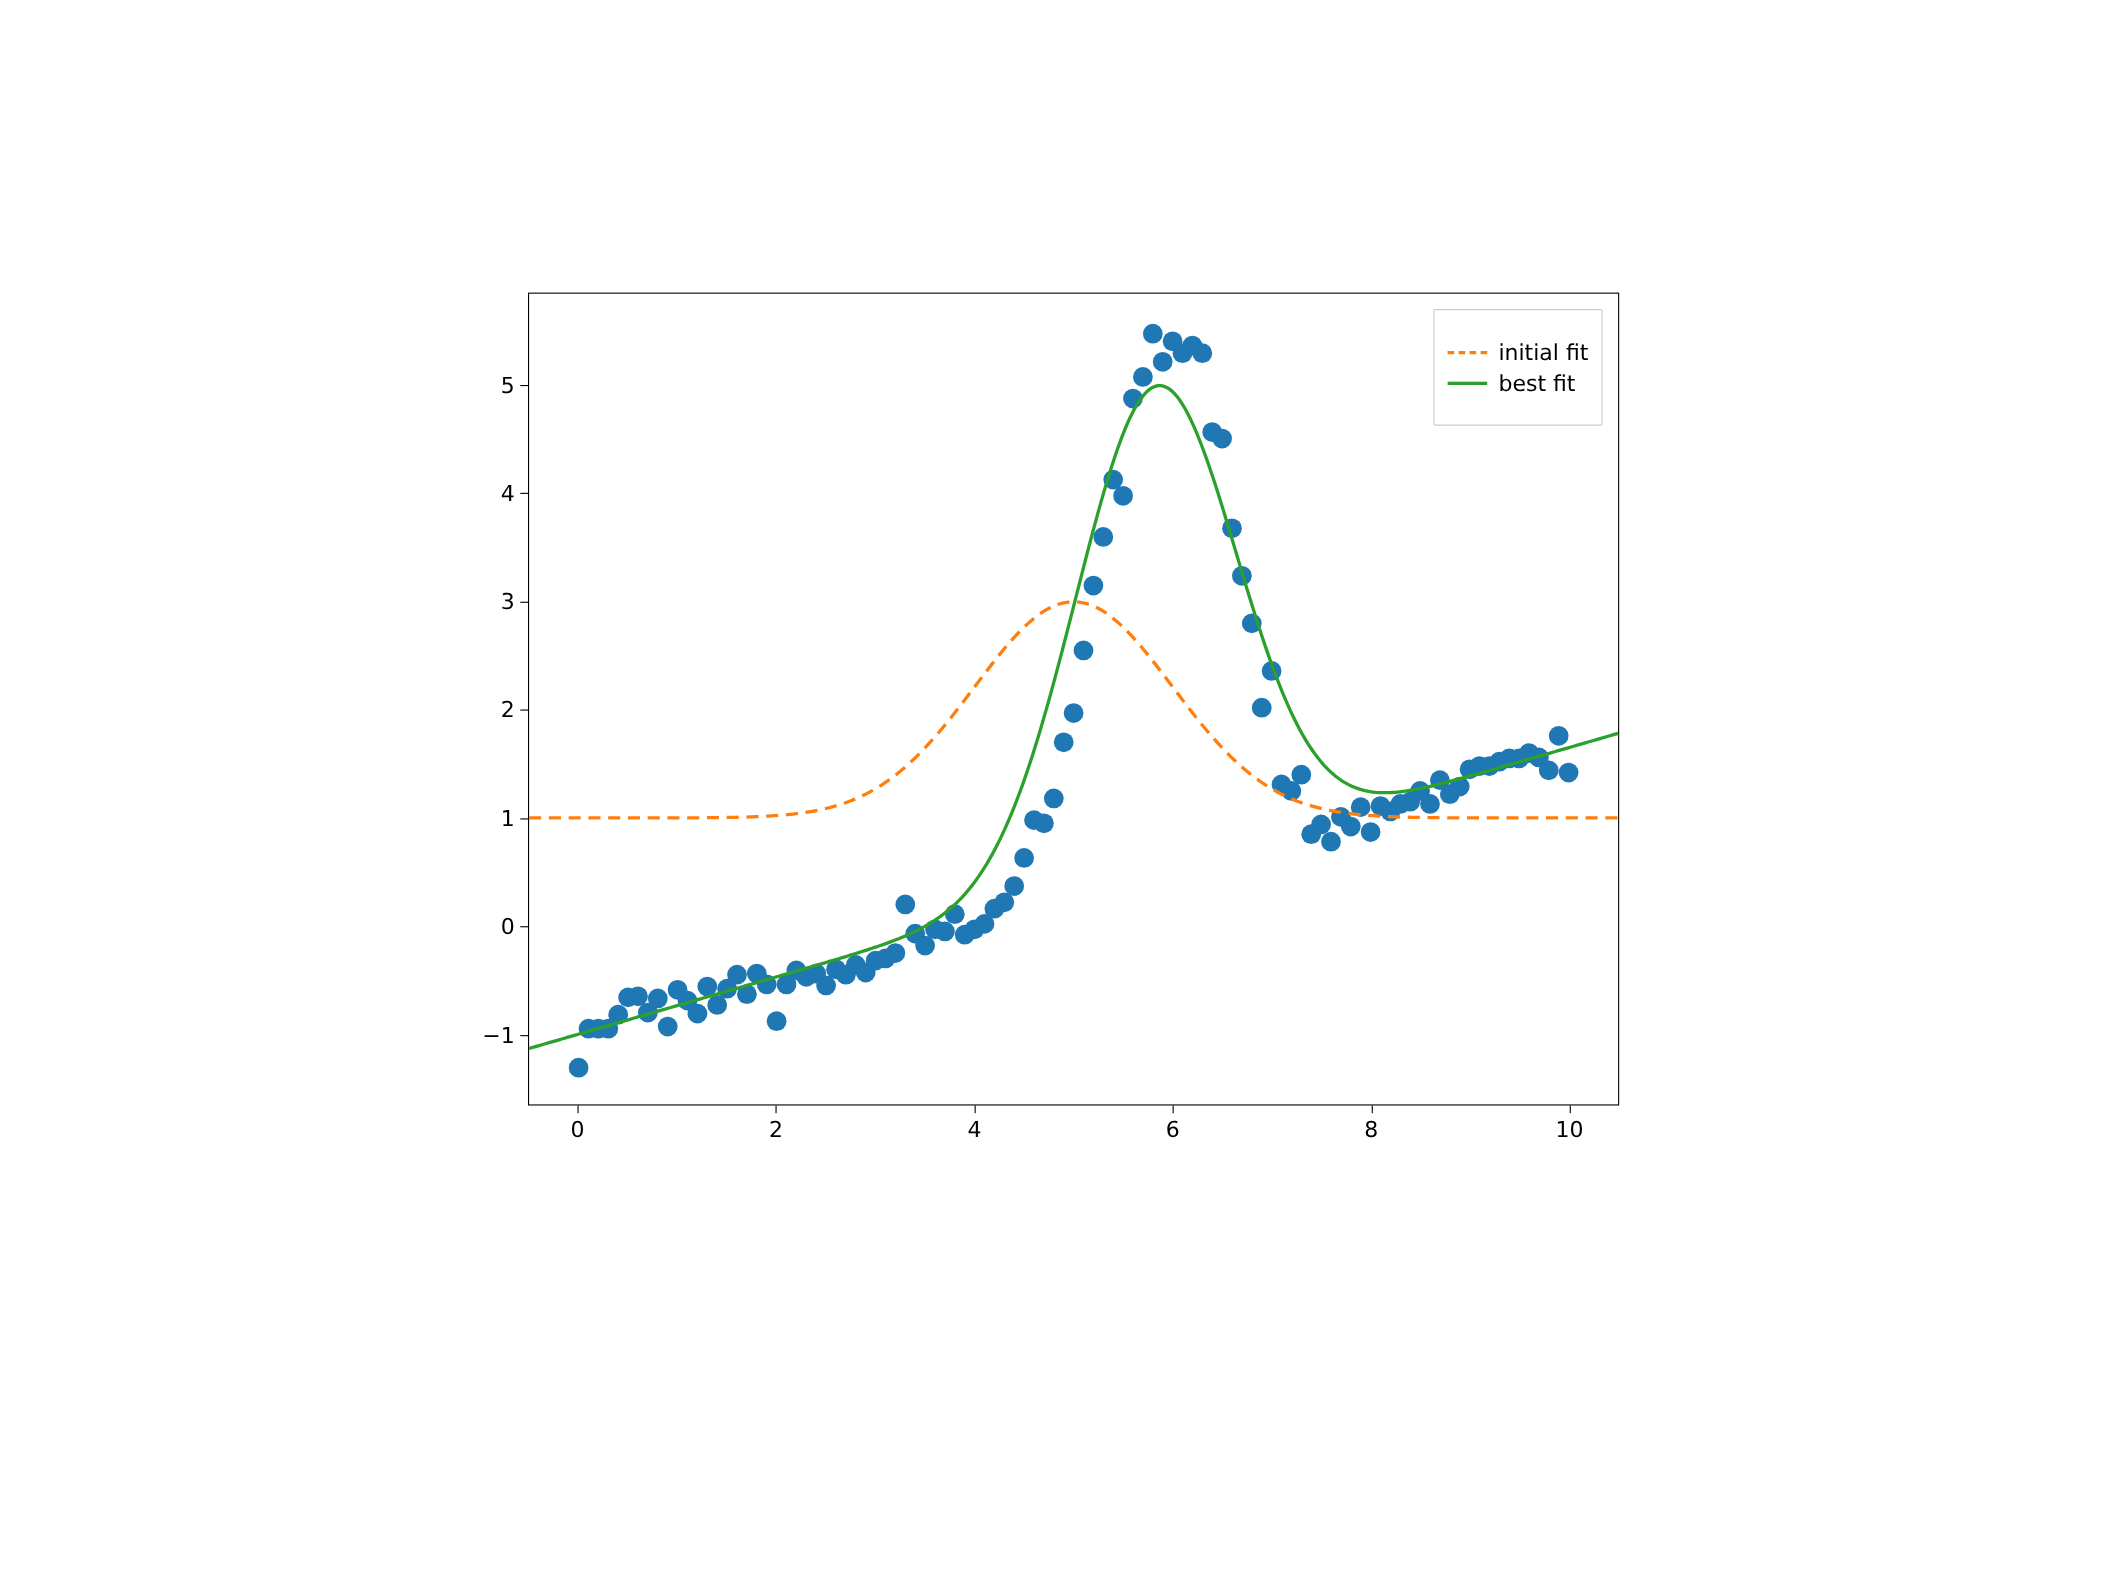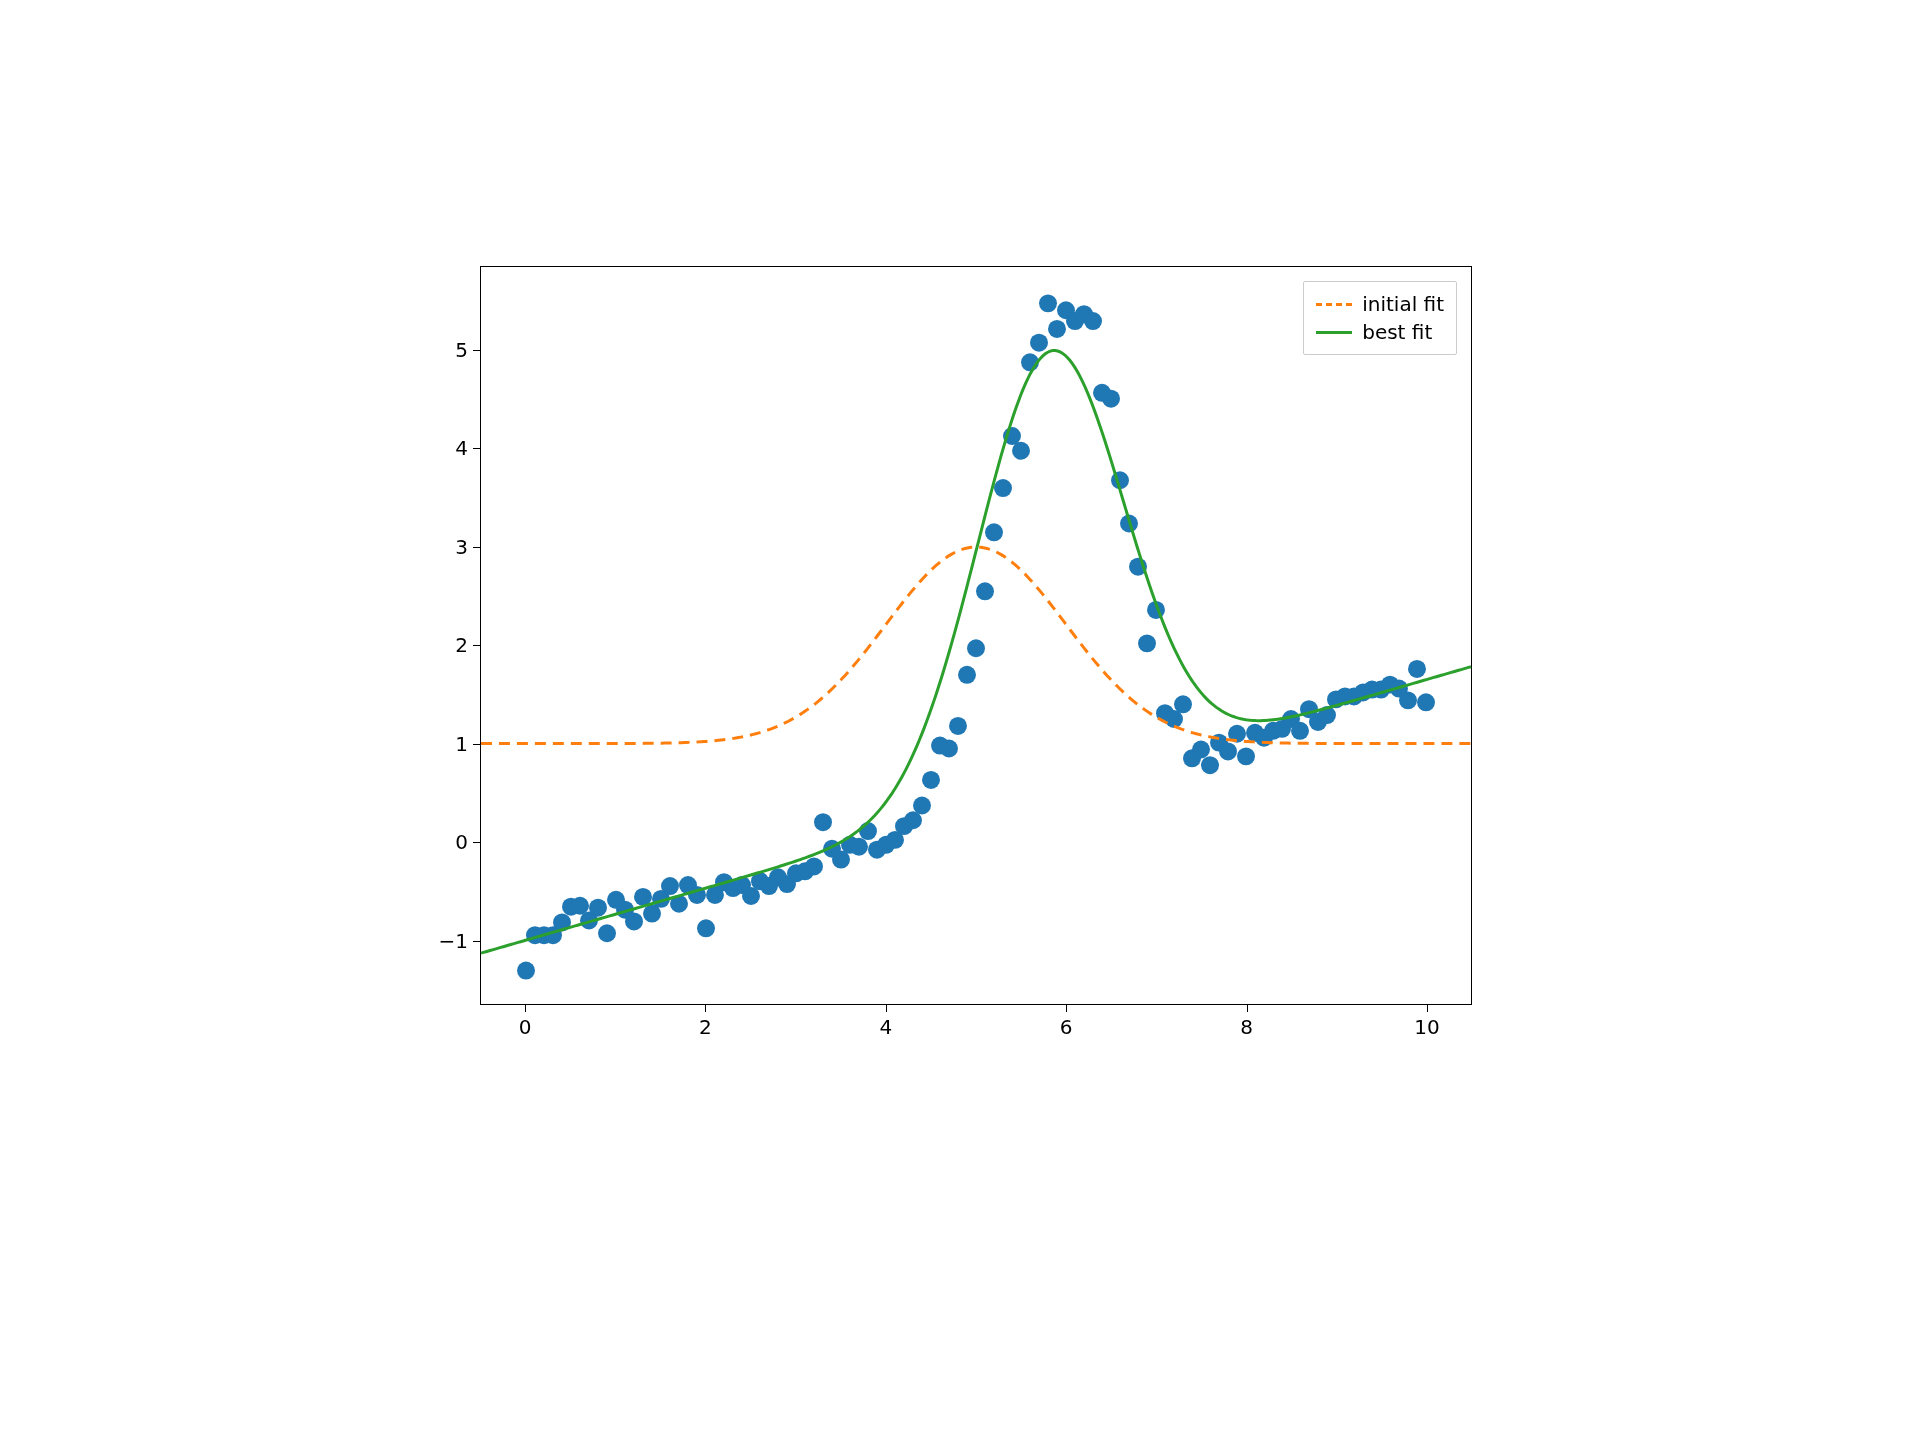--- a/index.html
+++ b/index.html
@@ -62,21 +62,21 @@
     height: 1px;
     background: #000000;
   }
   .legend {
     position: absolute;
     right: 14px;
     top: 14px;
     background: #ffffff;
     border: 1px solid #cccccc;
     border-radius: 2px;
-    padding: 8px 12px;
+    padding: 24px 12px;
     font-size: 20px;
   }
   .legend-row {
     display: flex;
     align-items: center;
     gap: 10px;
     padding: 2px 0;
   }
   .legend-swatch {
     width: 36px;

